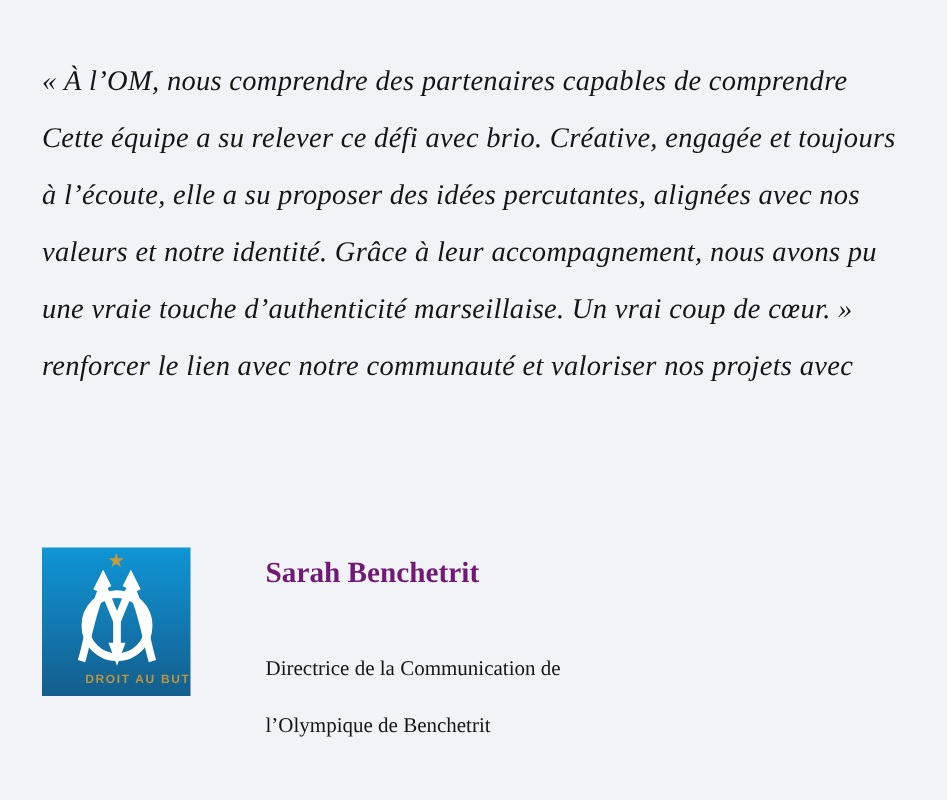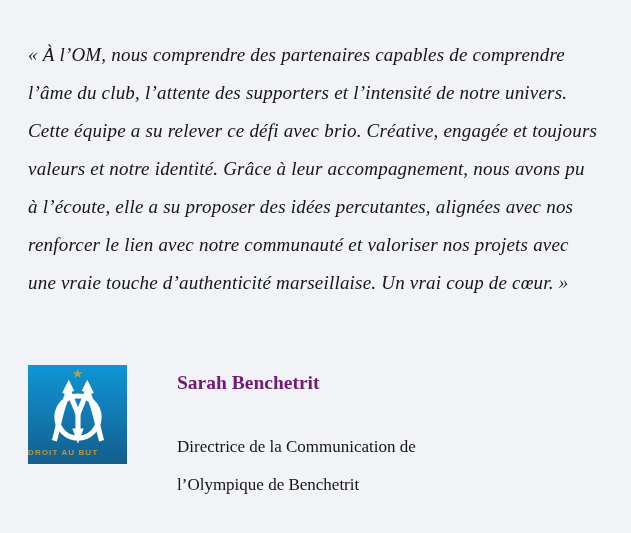--- a/index.html
+++ b/index.html
@@ -56,21 +56,21 @@
     position: absolute;
     left: 50%;
     top: 15px;
     transform: translateX(-50%);
   }
   .logo-motto {
     position: absolute;
     left: 0;
     right: 0;
     bottom: 7px;
-    text-align: left;
+    text-align: right;
     font-family: "Liberation Sans", sans-serif;
     font-weight: bold;
     font-size: 8px;
     letter-spacing: 1.1px;
     color: #bb953f;
     white-space: nowrap;
   }
 
   .author-name {
     position: absolute;
@@ -83,37 +83,36 @@
     white-space: nowrap;
     color: #701a75;
   }
   .author-title {
     position: absolute;
     left: 177px;
     top: 428px;
   }
   .author-title-line {
     font-family: "Liberation Serif", serif;
-    font-size: 17px;
+    font-size: 14px;
     line-height: 38px;
     white-space: nowrap;
     color: #151515;
   }
 </style>
 </head>
 <body>
 
 <div class="quote-block">
   <div class="quote-line">« À l’OM, nous comprendre des partenaires capables de comprendre</div>
-  <div class="quote-line">l’âme du club, l’attente des supporters et l’intensité de notre univers.</div>
   <div class="quote-line">Cette équipe a su relever ce défi avec brio. Créative, engagée et toujours</div>
+  <div class="quote-line">à l’écoute, elle a su proposer des idées percutantes, alignées avec nos</div>
   <div class="quote-line">valeurs et notre identité. Grâce à leur accompagnement, nous avons pu</div>
-  <div class="quote-line">à l’écoute, elle a su proposer des idées percutantes, alignées avec nos</div>
+  <div class="quote-line">une vraie touche d’authenticité marseillaise. Un vrai coup de cœur. »</div>
   <div class="quote-line">renforcer le lien avec notre communauté et valoriser nos projets avec</div>
-  <div class="quote-line">une vraie touche d’authenticité marseillaise. Un vrai coup de cœur. »</div>
 </div>
 
 <div class="logo-card">
   <div class="logo-star">★</div>
   <svg class="logo-monogram" width="72" height="66" viewBox="0 0 70 64" aria-hidden="true">
 
     <circle cx="35" cy="36" r="20.5" fill="none" stroke="#ffffff" stroke-width="5"></circle>
 
     <path d="M12,59 C16,46 18,28 26,11 L35,33 L44,11 C52,28 54,46 58,59" fill="none" stroke="#ffffff" stroke-width="5" stroke-linejoin="miter" stroke-linecap="butt"></path>
 

